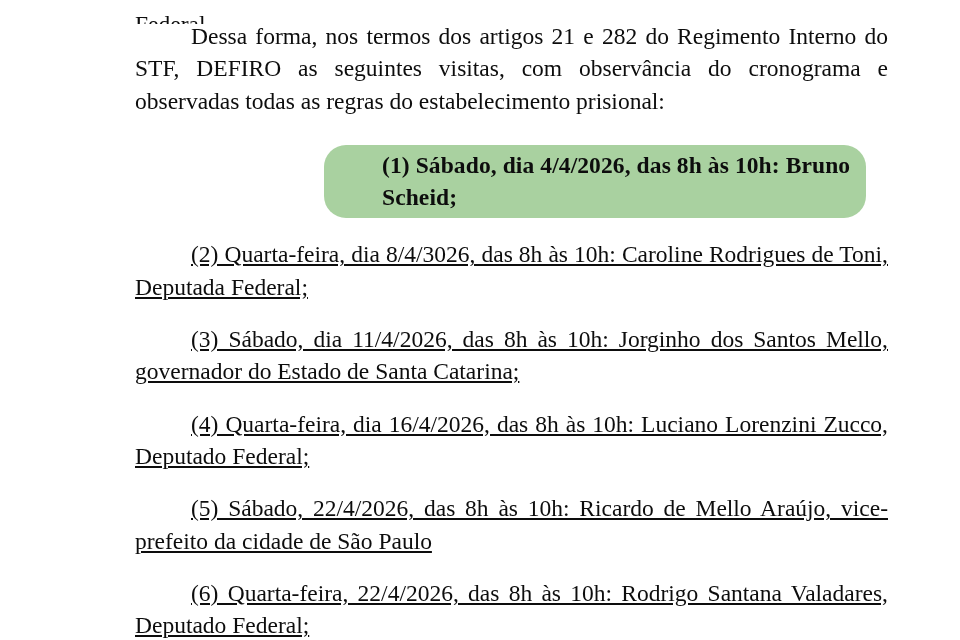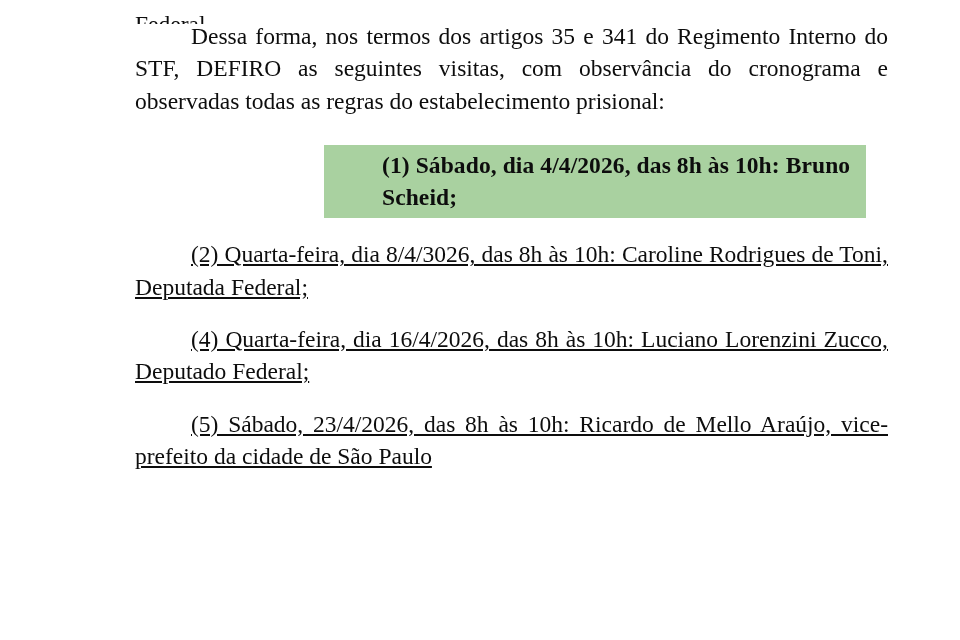--- a/index.html
+++ b/index.html
@@ -45,20 +45,21 @@
   .para-intro {
     margin-top: 20px;
   }
   .items {
     margin-top: 28px;
   }
   .item {
     margin: 0 0 0 0;
     text-indent: 56px;
     padding: 0;
+    border-radius: 22px;
   }
   .item + .item {
     margin-top: 20px;
     text-decoration: underline;
   }
   .item.highlight {
     background: #a9d1a0;
     display: block;
     text-indent: 0;
     padding: 4px 14px 5px 58px;
@@ -74,29 +75,31 @@
 </style>
 </head>
 <body>
 
 <div class="page">
 
   <div class="cut-line">Federal.</div>
 
   <div class="doc-text">
 
-    <p class="para para-intro">Dessa forma, nos termos dos artigos 35 e 341 do Regimento Interno do STF, DEFIRO as seguintes visitas, com observância do cronograma e observadas todas as regras do estabelecimento prisional:</p>
+    <p class="para para-intro">Dessa forma, nos termos dos artigos 21 e 282 do Regimento Interno do STF, DEFIRO as seguintes visitas, com observância do cronograma e observadas todas as regras do estabelecimento prisional:</p>
 
     <div class="items">
 
       <p class="item highlight"><span class="itxt">(1) Sábado, dia 4/4/2026, das 8h às 10h: Bruno Scheid;</span></p>
 
       <p class="item"><span class="itxt">(2) Quarta-feira, dia 8/4/3026, das 8h às 10h: Caroline Rodrigues de Toni, Deputada Federal;</span></p>
 
+      <p class="item"><span class="itxt">(3) Sábado, dia 11/4/2026, das 8h às 10h: Jorginho dos Santos Mello, governador do Estado de Santa Catarina;</span></p>
 
       <p class="item"><span class="itxt">(4) Quarta-feira, dia 16/4/2026, das 8h às 10h: Luciano Lorenzini Zucco, Deputado Federal;</span></p>
 
-      <p class="item"><span class="itxt">(5) Sábado, 23/4/2026, das 8h às 10h: Ricardo de Mello Araújo, vice-prefeito da cidade de São Paulo</span></p>
+      <p class="item"><span class="itxt">(5) Sábado, 22/4/2026, das 8h às 10h: Ricardo de Mello Araújo, vice-prefeito da cidade de São Paulo</span></p>
 
+      <p class="item"><span class="itxt">(6) Quarta-feira, 22/4/2026, das 8h às 10h: Rodrigo Santana Valadares, Deputado Federal;</span></p>
 
     </div>
   </div>
 </div>
 
 </body></html>

